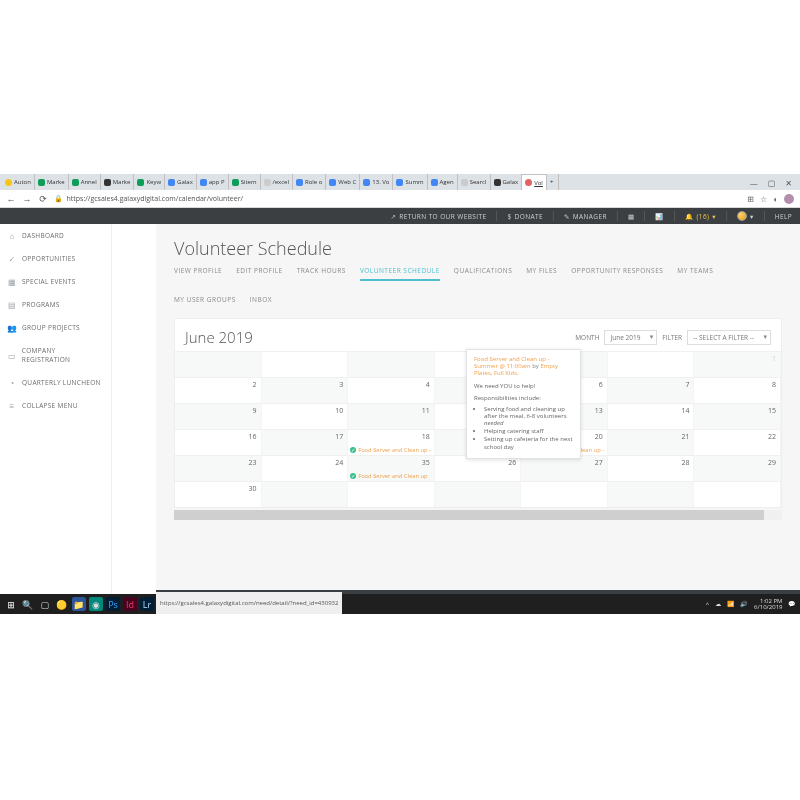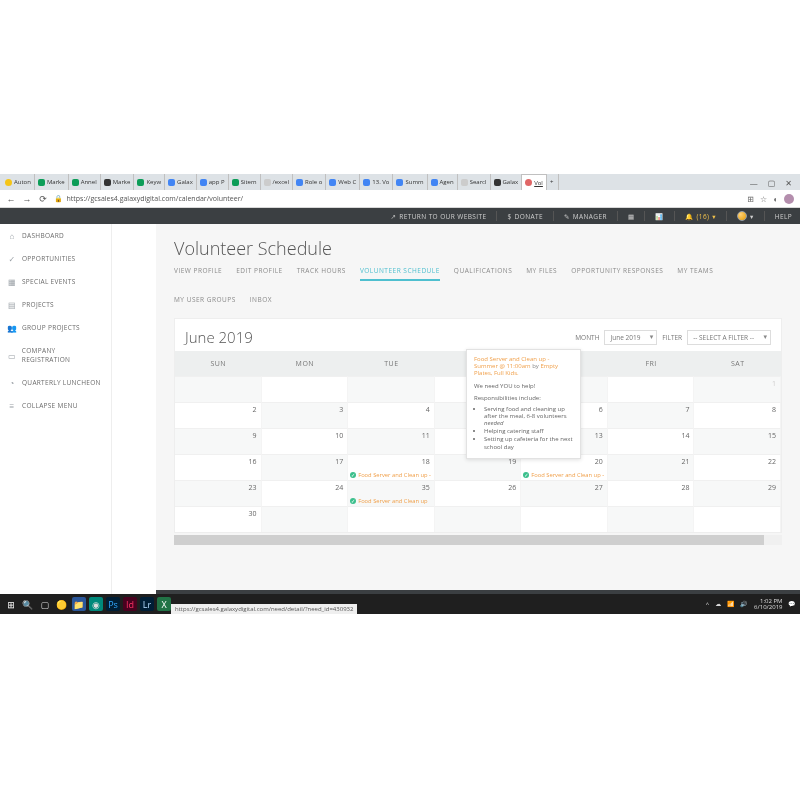--- a/index.html
+++ b/index.html
@@ -72,21 +72,21 @@
   .popover ul { padding-left: 10px; }
   .popover li { margin: 1px 0; line-height: 1.2; }
   .popover em { font-style: italic; }
 
   
   .footerbar { position: absolute; bottom: 0; left: 0; right: 0; height: 24px; background: #3b3f42; color: #cfcfcf; display: flex; align-items: center; font-size: 7px; padding: 0 12px; }
   .footerbar .social { display: flex; gap: 8px; font-size: 9px; }
   .footerbar .center { position: absolute; left: 50%; transform: translateX(-50%); letter-spacing: .5px; }
   .footerbar .brand { margin-left: auto; font-size: 11px; letter-spacing: 1px; font-weight: 300; }
 
-  .statusurl { position: absolute; left: 15px; bottom: 0; background: #efefef; color: #555; font-size: 6px; padding: 1px 4px; z-index: 10; }
+  .statusurl { position: absolute; left: 0; bottom: 0; background: #efefef; color: #555; font-size: 6px; padding: 7px 4px; z-index: 10; }
 
   
   .taskbar { position: absolute; left: 0; right: 0; bottom: 0; height: 20px; background: #1f1f1f; display: flex; align-items: center; padding: 0 4px; color: #ddd; top: 594px; }
   .tb-left { display:flex; align-items:center; gap:3px; }
   .tb-ic { width: 14px; height: 14px; display:flex; align-items:center; justify-content:center; font-size:9px; border-radius:2px; }
   .tb-ic.win { color:#fff;}
   .tb-ic.bg-b{background:#2b579a;}
   .tb-ic.bg-t{background:#00897b;}
   .tb-ic.bg-p{background:#001e36;color:#31a8ff;}
   .tb-ic.bg-id{background:#49021f;color:#ff3366;}
@@ -242,21 +242,21 @@
       <div class="sideitem">
         <span class="ic">✓</span>
         <span>OPPORTUNITIES</span>
       </div>
       <div class="sideitem">
         <span class="ic">▦</span>
         <span>SPECIAL EVENTS</span>
       </div>
       <div class="sideitem">
         <span class="ic">▤</span>
-        <span>PROJECTS</span>
+        <span>PROGRAMS</span>
       </div>
       <div class="sideitem">
         <span class="ic">👥</span>
         <span>GROUP PROJECTS</span>
       </div>
       <div class="sideitem">
         <span class="ic">▭</span>
         <span>COMPANY REGISTRATION</span>
       </div>
       <div class="sideitem">
@@ -287,29 +287,20 @@
     <div class="calwrap">
       <div class="caltop">
         <div class="month-title">June 2019</div>
         <div class="filtergrp">
           <span class="lbl">MONTH</span>
           <span class="selectbox">June 2019</span>
           <span class="lbl">FILTER</span>
           <span class="selectbox">-- SELECT A FILTER --</span>
         </div>
       </div>
-      <div class="calgrid" id="calheaders">
-          <div class="dayhdr">SUN</div>
-          <div class="dayhdr">MON</div>
-          <div class="dayhdr">TUE</div>
-          <div class="dayhdr">WED</div>
-          <div class="dayhdr">THU</div>
-          <div class="dayhdr">FRI</div>
-          <div class="dayhdr">SAT</div>
-        </div>
       <div class="calgrid" id="calbody">
           <div class="cell alt"></div>
           <div class="cell"></div>
           <div class="cell alt"></div>
           <div class="cell"></div>
           <div class="cell alt"></div>
           <div class="cell"></div>
           <div class="cell alt othermonth">
             <span class="dnum">1</span>
           </div>

